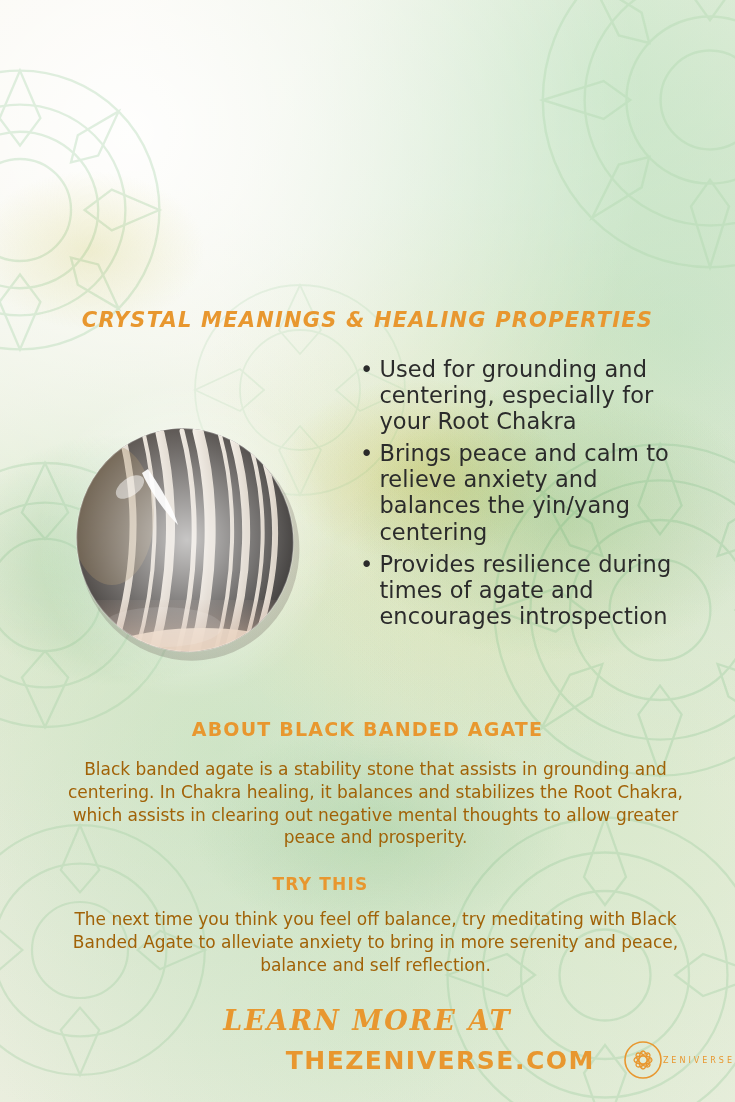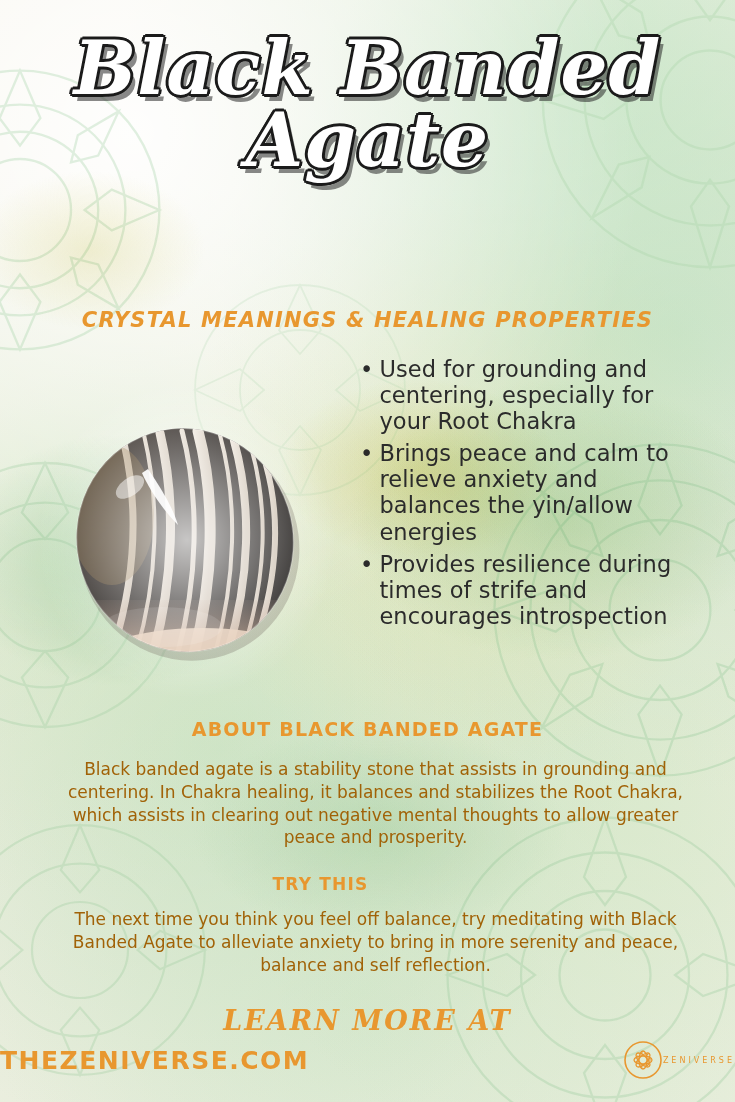--- a/index.html
+++ b/index.html
@@ -135,22 +135,22 @@
   }
   .footer-learn {
     font-family: "DejaVu Serif", serif;
     font-style: italic;
     font-weight: bold;
     font-size: 27px;
     color: #e8972f;
     letter-spacing: 2px;
   }
   .footer-row {
-    display: flex; align-items: center; justify-content: space-between;
-    gap: 16px; margin-top: 4px;
+    display: flex; align-items: center; justify-content: flex-end;
+    gap: 28px; margin-top: 4px;
   }
   .footer-site {
     font-family: "DejaVu Sans", sans-serif;
     font-weight: bold;
     font-size: 25px;
     color: #e8972f;
     letter-spacing: 1.5px;
   }
   .footer-logo { display: flex; flex-direction: row; align-items: center; }
   .footer-logo-text {
@@ -272,24 +272,20 @@
           <path d="M170 100 L140 114 L124 100 L140 86 Z"></path>
           <path d="M100 170 L114 140 L100 124 L86 140 Z"></path>
         </g>
       </svg>
     </div>
   </div>
 
   <div class="bg-layer bg-wash-green"></div>
   <div class="bg-layer bg-wash-yellow"></div>
 
-  <div class="title-wrap">
-    <div class="title-line title-line1">Black Banded</div>
-    <div class="title-line title-line2">Agate</div>
-  </div>
 
   <div class="section-head head-main">CRYSTAL MEANINGS &amp; HEALING PROPERTIES</div>
 
   <div class="stone-wrap">
     <div class="stone-glow"></div>
     <svg width="270" height="290" viewBox="0 0 270 290">
       <defs>
         <clipPath id="stoneclip">
           <ellipse cx="133" cy="145" rx="108" ry="112" transform="rotate(-18 133 145)"></ellipse>
         </clipPath>
@@ -335,25 +331,25 @@
     </svg>
   </div>
 
   <div class="bullets">
     <div class="bullet">
       <span class="dot">•</span>
       <span>Used for grounding and centering, especially for your Root Chakra</span>
     </div>
     <div class="bullet">
       <span class="dot">•</span>
-      <span>Brings peace and calm to relieve anxiety and balances the yin/allow energies</span>
+      <span>Brings peace and calm to relieve anxiety and balances the yin/yang centering</span>
     </div>
     <div class="bullet">
       <span class="dot">•</span>
-      <span>Provides resilience during times of strife and encourages introspection</span>
+      <span>Provides resilience during times of agate and encourages introspection</span>
     </div>
   </div>
 
   <div class="section-head head-about">ABOUT BLACK BANDED AGATE</div>
   <div class="para para-about">Black banded agate is a stability stone that assists in grounding and centering. In Chakra healing, it balances and stabilizes the Root Chakra, which assists in clearing out negative mental thoughts to allow greater peace and prosperity.</div>
 
   <div class="section-head head-try">TRY THIS</div>
   <div class="para para-try">The next time you think you feel off balance, try meditating with Black Banded Agate to alleviate anxiety to bring in more serenity and peace, balance and self reflection.</div>
 
   <div class="footer">

